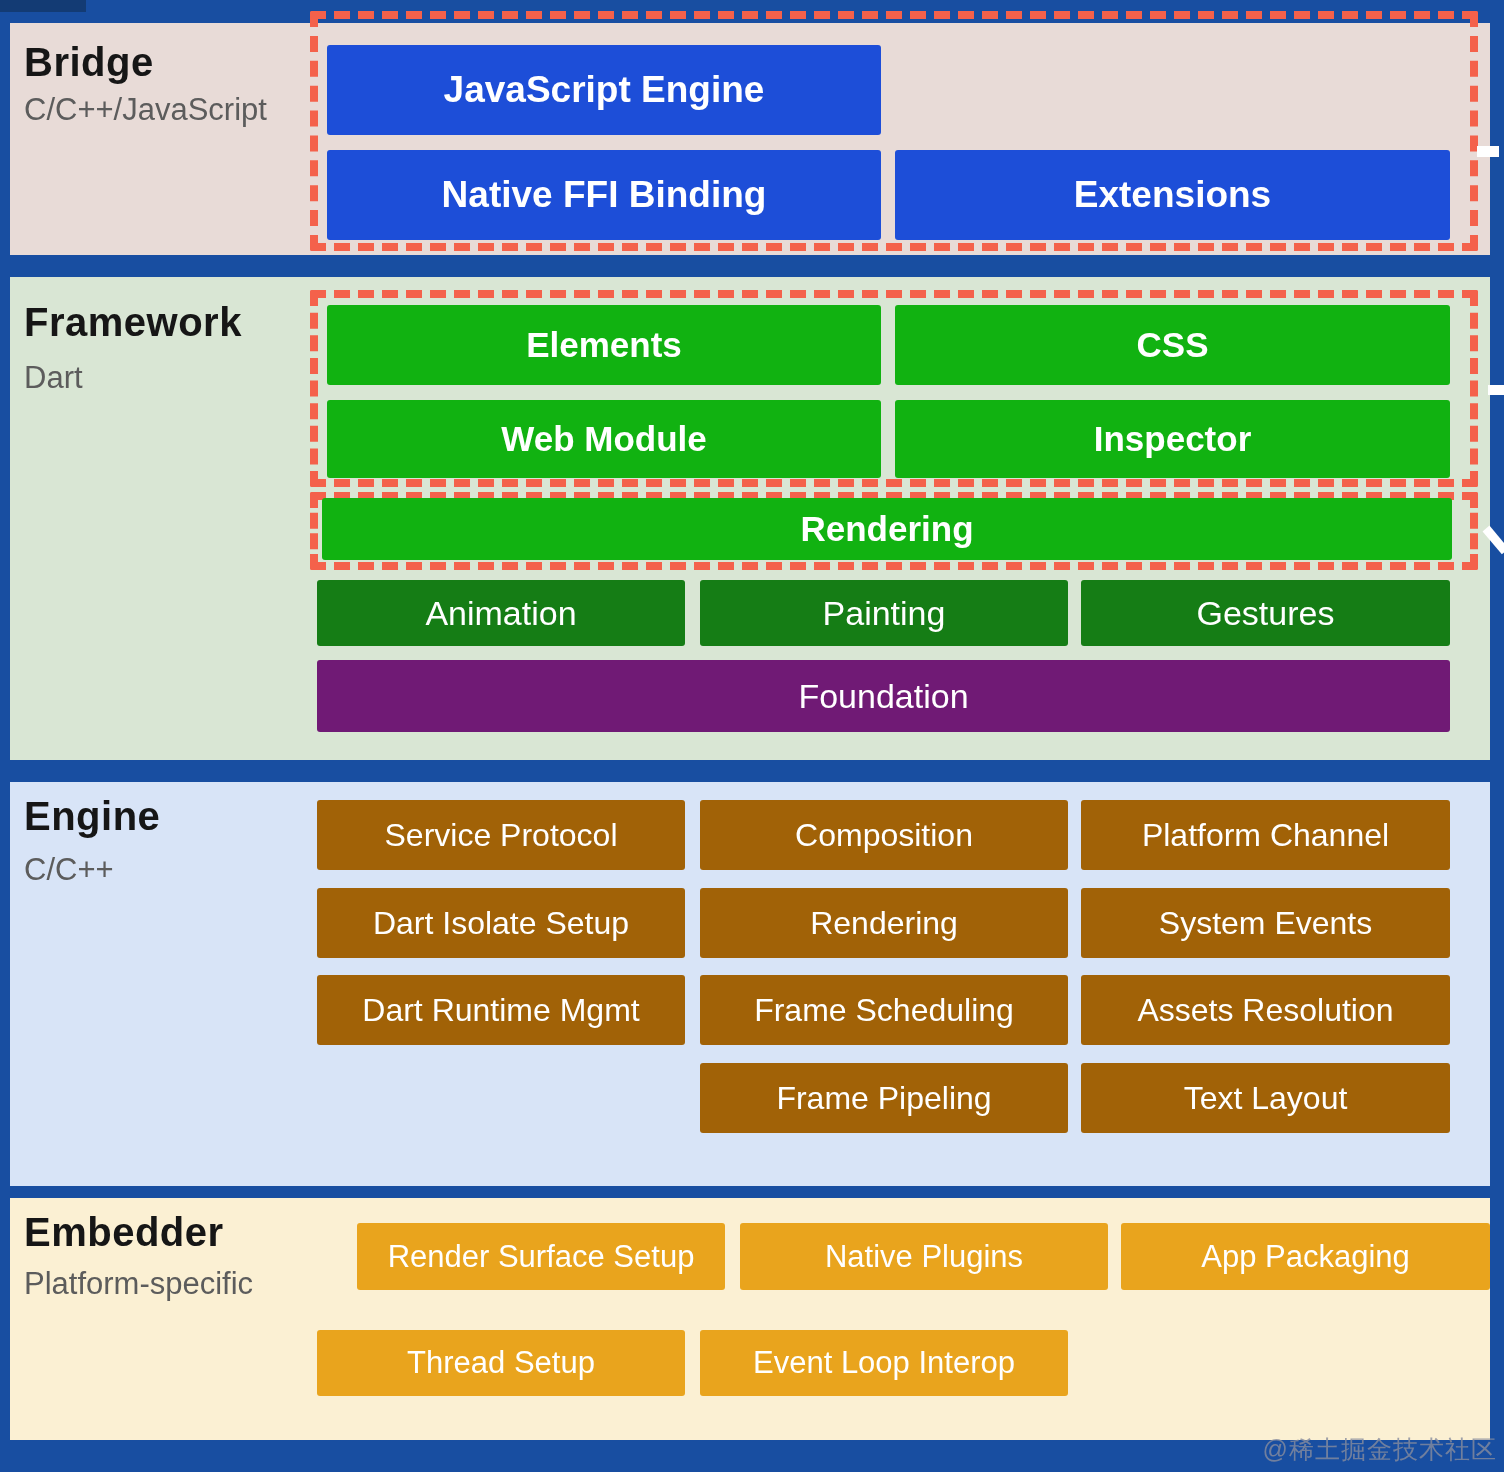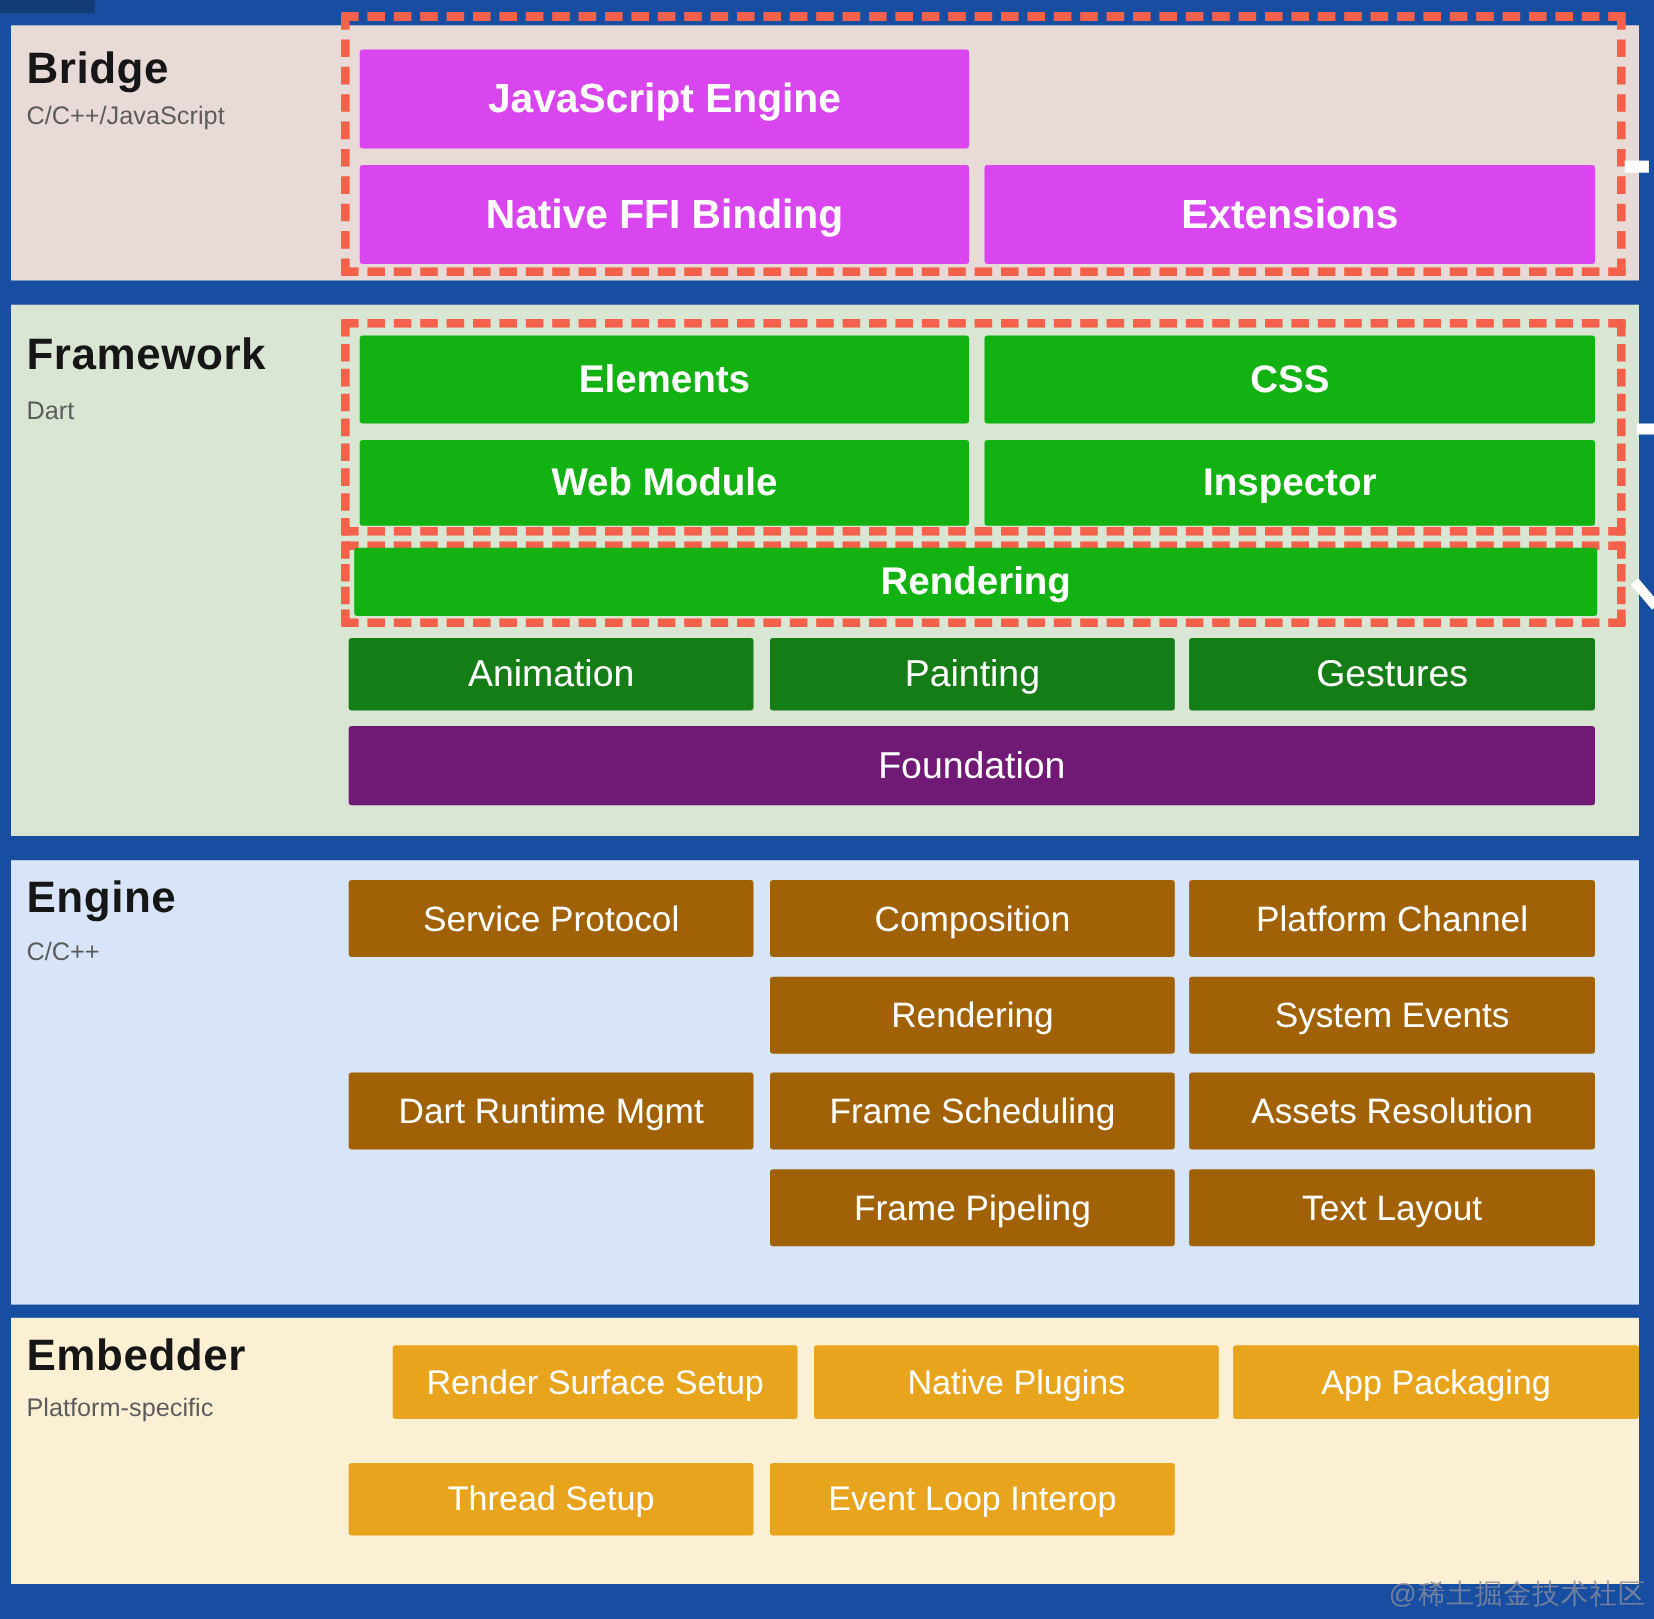--- a/index.html
+++ b/index.html
@@ -6,21 +6,21 @@
   body{font-family:"Liberation Sans","DejaVu Sans",sans-serif;}
   .page{position:relative;width:1504px;height:1472px;background:#184EA1;overflow:hidden;}
   .dark-strip{position:absolute;left:0;top:0;width:86px;height:12px;background:#133B74;}
   .panel{position:absolute;left:10px;width:1480px;}
   .panel-bridge{top:23px;height:232px;background:#E8DBD7;}
   .panel-framework{top:277px;height:483px;background:#D9E6D4;}
   .panel-engine{top:782px;height:404px;background:#D8E4F7;}
   .panel-embedder{top:1198px;height:242px;background:#FBF0D3;}
 
   .sec-title{position:absolute;left:24px;font-weight:700;font-size:40px;line-height:1;color:#161616;letter-spacing:0.5px;}
-  .sec-sub{position:absolute;left:24px;font-weight:400;font-size:23px;line-height:1;color:#5C5C5C;}
+  .sec-sub{position:absolute;left:24px;font-weight:400;font-size:31px;line-height:1;color:#5C5C5C;}
   .t-bridge{top:42px;}    .s-bridge{top:94px;}
   .t-framework{top:302px;}.s-framework{top:362px;}
   .t-engine{top:796px;}   .s-engine{top:854px;}
   .t-embedder{top:1212px;}.s-embedder{top:1268px;}
 
   .dash{position:absolute;border:8px dashed #F4614B;box-sizing:border-box;border-radius:2px;}
   .dash-bridge{left:310px;top:11px;width:1168px;height:240px;}
   .dash-fw1{left:310px;top:290px;width:1168px;height:197px;}
   .dash-fw2{left:310px;top:492px;width:1168px;height:78px;}
 
@@ -30,21 +30,21 @@
   .bA{left:327px;width:554px;} .bB{left:895px;width:555px;}
   .br1{top:45px;height:90px;}  .br2{top:150px;height:90px;}
   .fr1{top:305px;height:80px;} .fr2{top:400px;height:78px;}
   
   .c1{left:317px;width:368px;} .c2{left:700px;width:368px;} .c3{left:1081px;width:369px;}
   .er1{top:800px;height:70px;} .er2{top:888px;height:70px;}
   .er3{top:975px;height:70px;} .er4{top:1063px;height:70px;}
   .mr1{top:1223px;height:67px;margin-left:40px;}.mr2{top:1330px;height:66px;}
   .fwd{top:580px;height:66px;text-align:center;}
 
-  .bridge-box{background:#d946ef;font-weight:700;font-size:37px;}
+  .bridge-box{background:#1d4ed8;font-weight:700;font-size:37px;}
   .fw-bright{background:#11B211;font-weight:700;font-size:35px;}
   .fw-dark{background:#157D15;font-weight:500;font-size:34px;}
   .rendering-box{left:322px;top:498px;width:1130px;height:62px;background:#11B211;font-weight:700;font-size:35px;}
   .foundation-box{left:317px;top:660px;width:1133px;height:72px;background:#701a75;font-weight:500;font-size:34px;}
   .engine-box{background:#a16207;font-weight:500;font-size:32px;}
   .embedder-box{background:#E9A41D;font-weight:500;font-size:31px;}
 
   .conn{position:absolute;background:#FFFFFF;z-index:5;}
   .conn1{left:1477px;top:146px;width:22px;height:11px;}
   .conn2{left:1488px;top:385px;width:16px;height:10px;}
@@ -87,20 +87,21 @@
   <div class="box fw-bright bB fr2">Inspector</div>
   <div class="box rendering-box">Rendering</div>
   <div class="box fw-dark c1 fwd">Animation</div>
   <div class="box fw-dark c2 fwd">Painting</div>
   <div class="box fw-dark c3 fwd">Gestures</div>
   <div class="box foundation-box">Foundation</div>
 
   <div class="box engine-box c1 er1">Service Protocol</div>
   <div class="box engine-box c2 er1">Composition</div>
   <div class="box engine-box c3 er1">Platform Channel</div>
+  <div class="box engine-box c1 er2">Dart Isolate Setup</div>
   <div class="box engine-box c2 er2">Rendering</div>
   <div class="box engine-box c3 er2">System Events</div>
   <div class="box engine-box c1 er3">Dart Runtime Mgmt</div>
   <div class="box engine-box c2 er3">Frame Scheduling</div>
   <div class="box engine-box c3 er3">Assets Resolution</div>
   <div class="box engine-box c2 er4">Frame Pipeling</div>
   <div class="box engine-box c3 er4">Text Layout</div>
 
   <div class="box embedder-box c1 mr1">Render Surface Setup</div>
   <div class="box embedder-box c2 mr1">Native Plugins</div>

